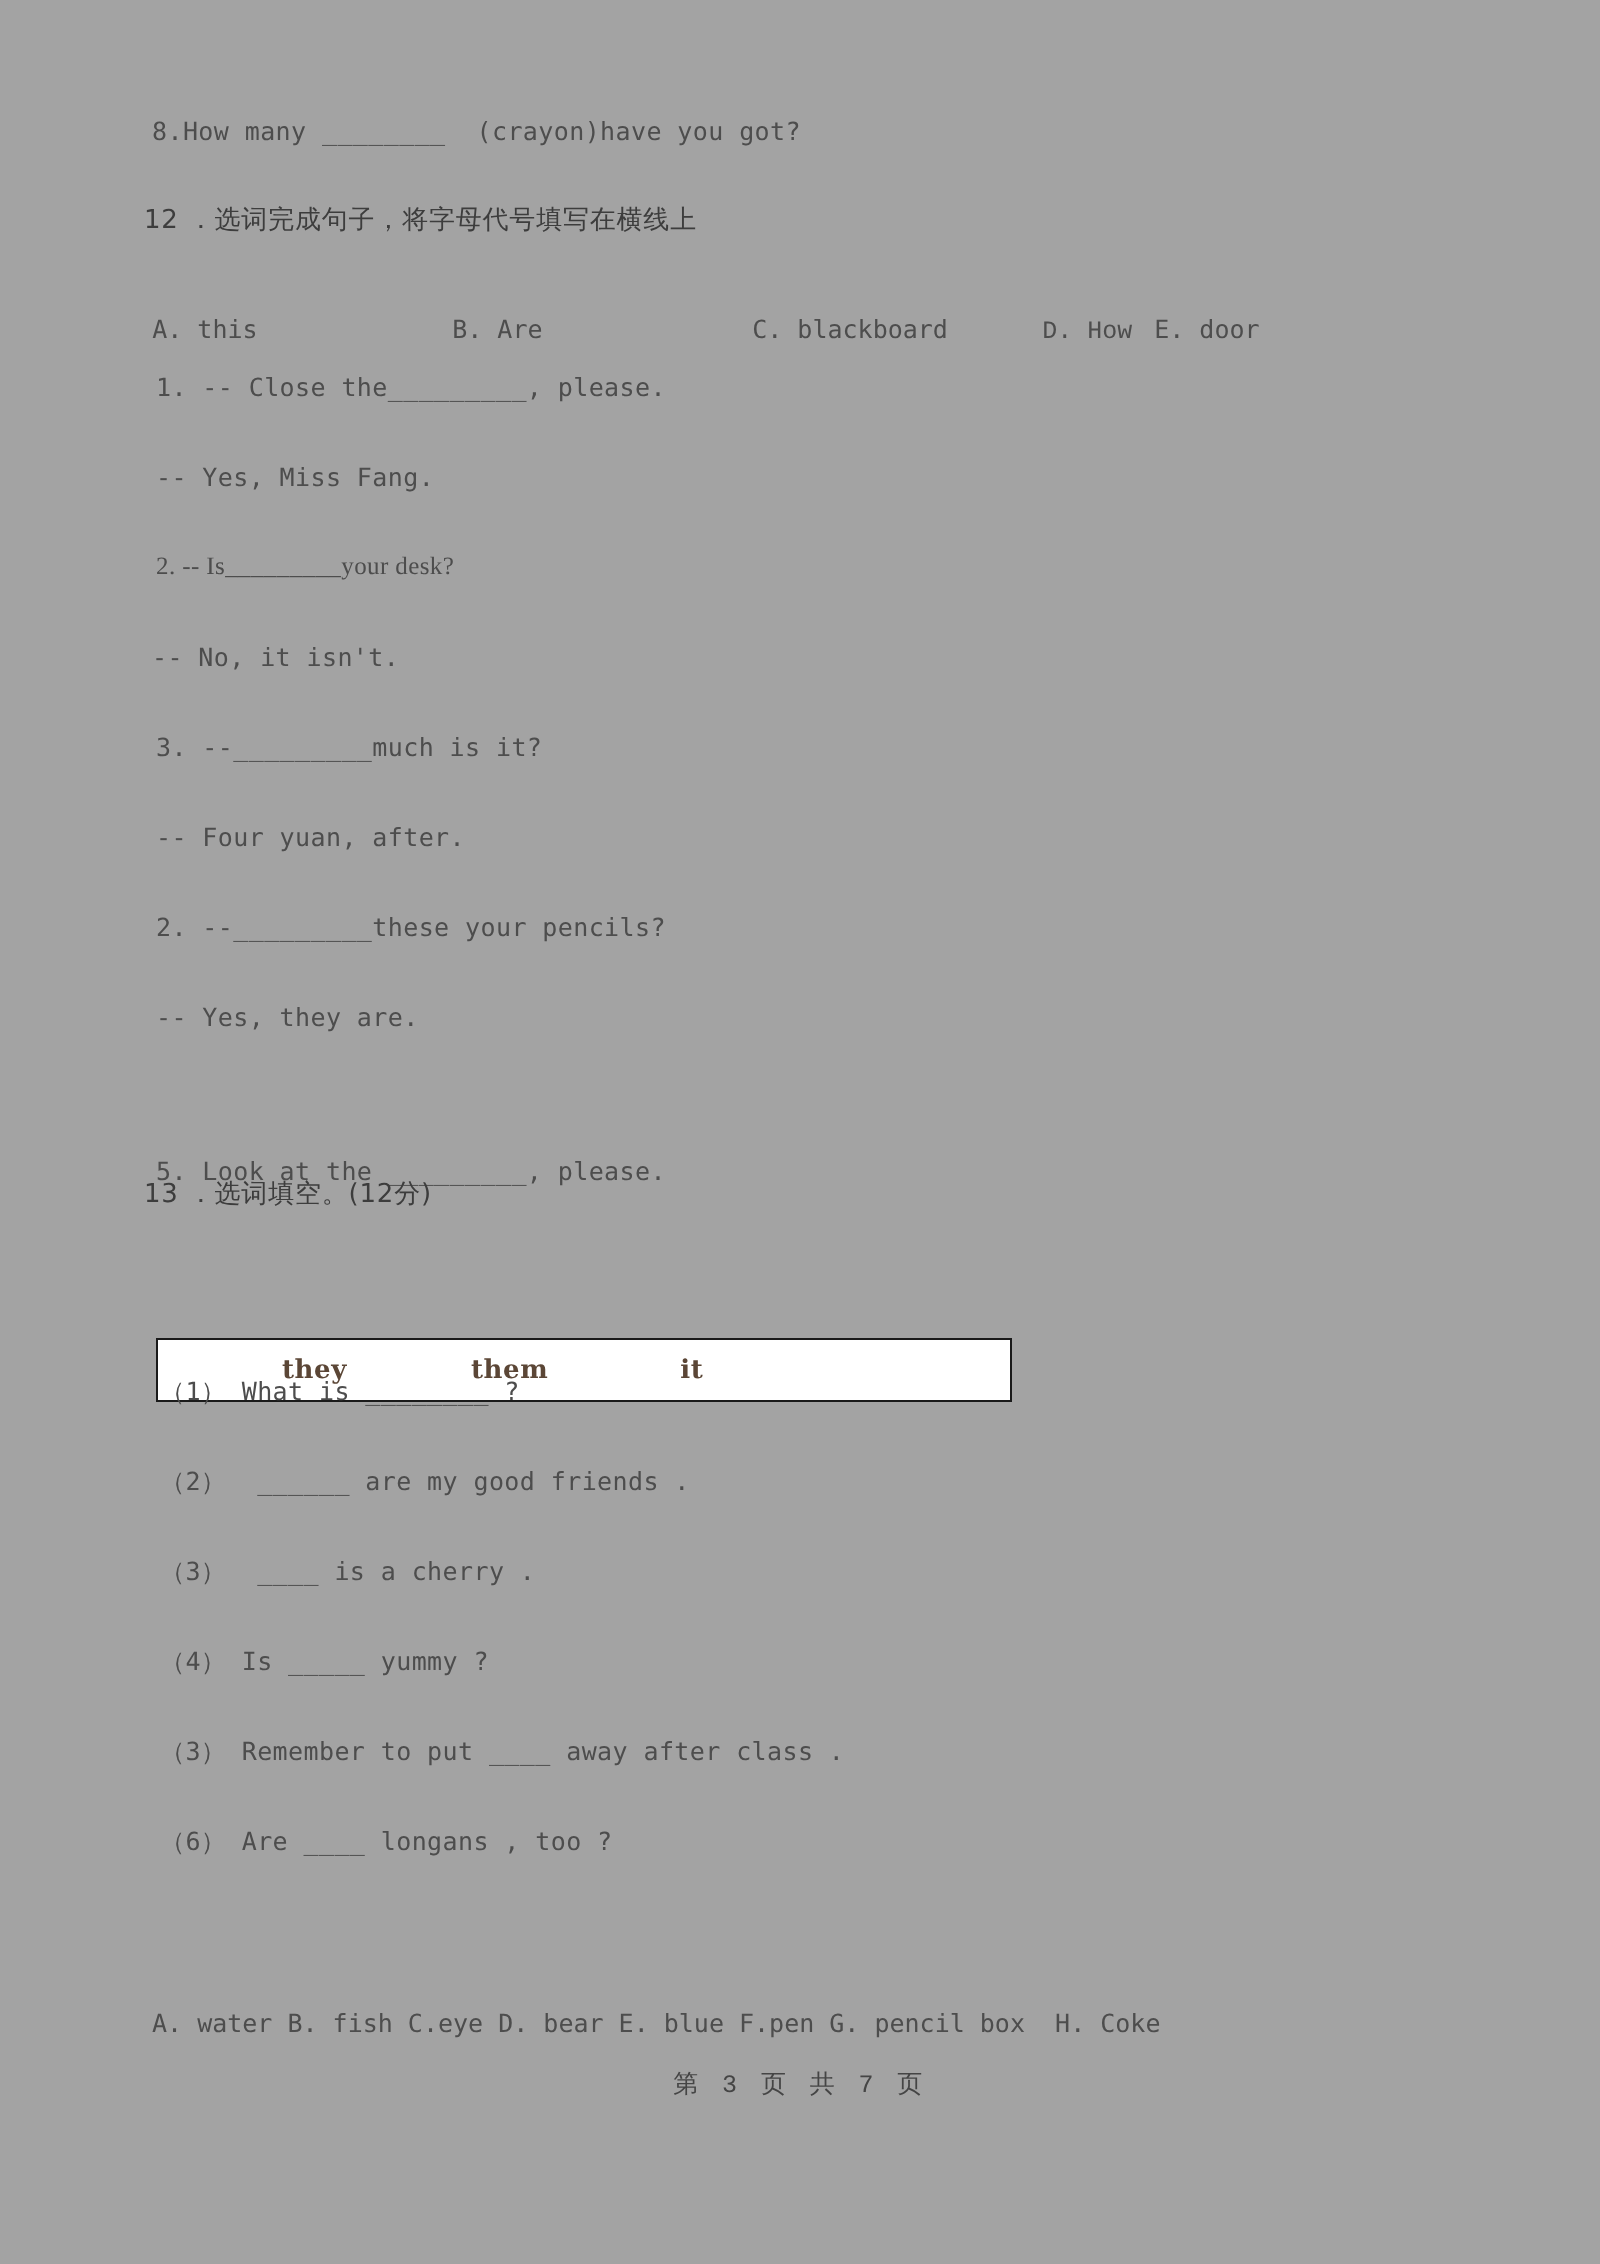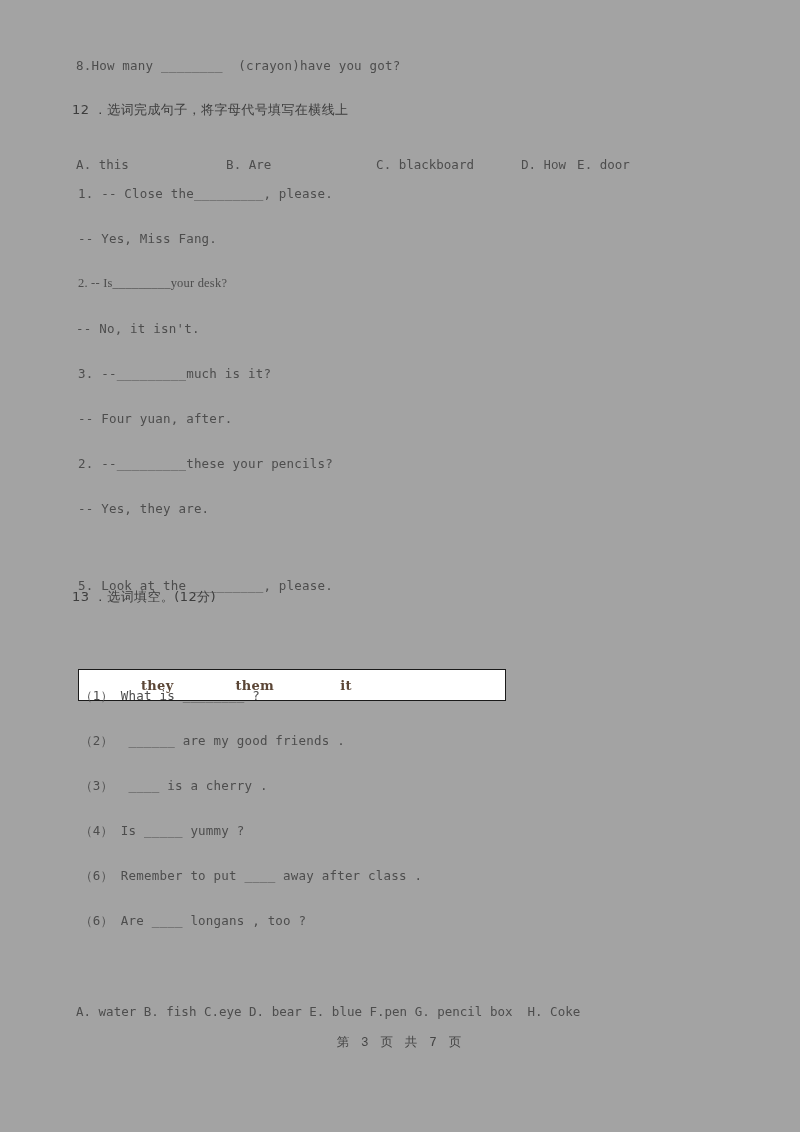--- a/index.html
+++ b/index.html
@@ -152,21 +152,21 @@
       <span class="wordbank-word">them</span>
       <span class="wb-gap2"></span>
       <span class="wordbank-word">it</span>
     </div>
   </div>
 
   <div class="line en" style="left:80px; top:688px;">（1） What is ________ ?</div>
   <div class="line en" style="left:80px; top:733px;">（2）  ______ are my good friends .</div>
   <div class="line en" style="left:80px; top:778px;">（3）  ____ is a cherry .</div>
   <div class="line en" style="left:80px; top:823px;">（4） Is _____ yummy ?</div>
-  <div class="line en" style="left:80px; top:868px;">（6） Remember to put ____ away after class .</div>
+  <div class="line en" style="left:80px; top:868px;">（3） Remember to put ____ away after class .</div>
   <div class="line en" style="left:80px; top:913px;">（6） Are ____ longans , too ?</div>
 
 
   <div class="catlist">A. water B. fish C.eye D. bear E. blue F.pen G. pencil box  H. Coke</div>
 
   <div class="footer">第 3 页 共 7 页</div>
 
 </div>
 
 </body></html>

